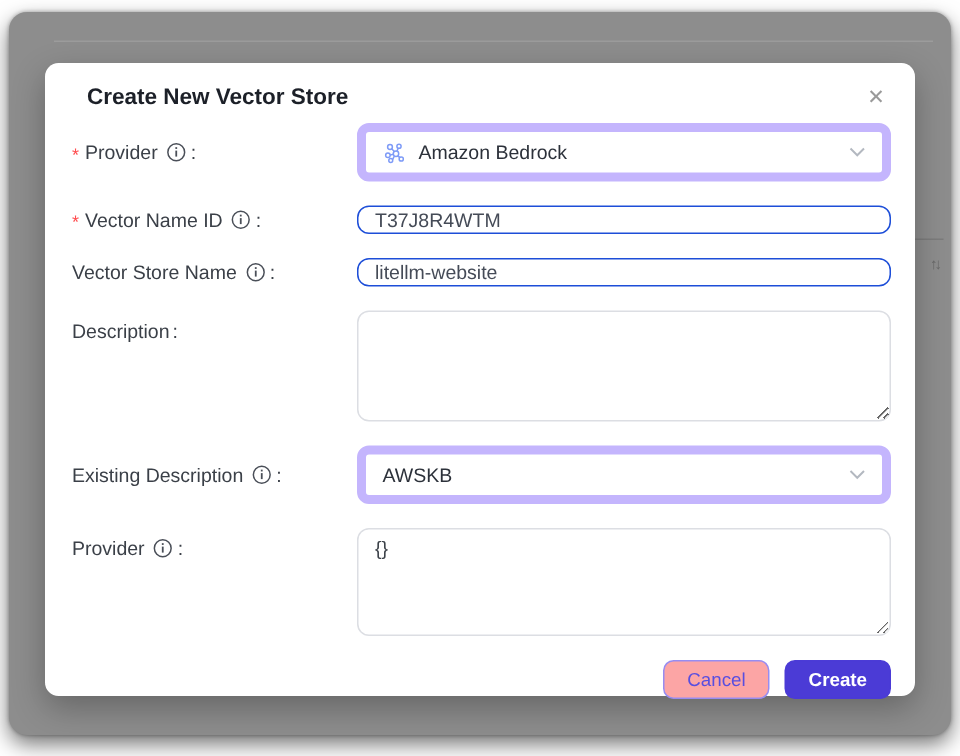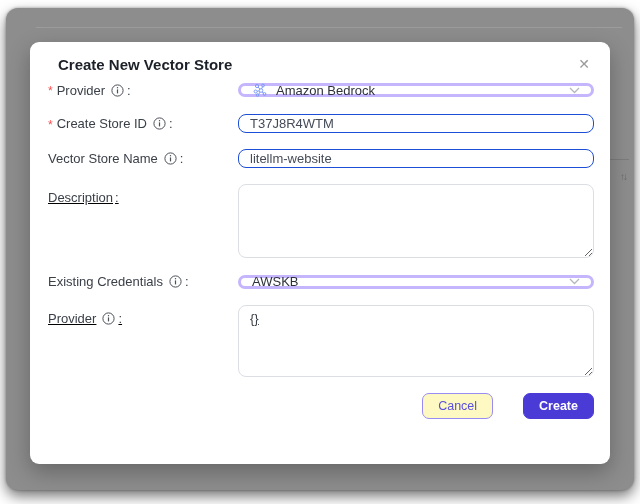--- a/index.html
+++ b/index.html
@@ -26,21 +26,21 @@
   }
   .modal-title { font-size:15px; font-weight:700; color:#1c2028; margin-left:14px; line-height:20px; margin-bottom:7px; }
   .close-btn {
     position:absolute; top:12px; right:16px; width:20px; height:20px;
     display:flex; align-items:center; justify-content:center;
     color:#9a9a9a; font-size:14px; cursor:pointer; background:none; border:none;
     font-family:"Liberation Sans", sans-serif;
   }
 
   .row { display:flex; align-items:center; margin-bottom:16px; }
-  .row.align-top { align-items:flex-start;text-decoration:underline; }
+  .row.align-top { align-items:flex-start; }
   .row.align-top .field-label { padding-top:6px; }
 
   .field-label {
     width:194px; flex:0 0 194px; font-size:13px; color:#3b4048;
     display:flex; align-items:center; padding-left:4px;
   }
   .req { color:#ff4d4f; font-size:12px; margin-right:4px; margin-top:2px; }
   .info-icon { display:inline-flex; margin-left:6px; margin-right:1px; }
   .info-icon svg { display:block; }
   .colon { margin-left:2px; color:#3b4048; }
@@ -54,34 +54,34 @@
   }
   .textarea-input {
     width:100%; border:1px solid #dcdee3; border-radius:8px;
     padding:5px 11px; font-size:13px; color:#3b4048; background:#fff; outline:none;
     font-family:"Liberation Sans", sans-serif; resize:both; display:block;
   }
   .textarea-desc { height:74px; }
   .textarea-meta { height:72px; }
 
   .select-box {
-    width:100%; height:14px; border:3px solid #c4b5fd; border-radius:8px;
+    width:100%; height:39px; border:6px solid #c4b5fd; border-radius:8px;
     padding:0 11px; background:#fff; display:flex; align-items:center; cursor:pointer;
   }
   .select-value { font-size:13px; color:#2c313a; flex:1; display:flex; align-items:center; gap:8px; }
   .select-chevron { flex:0 0 auto; display:flex; }
   .provider-logo { display:flex; flex:0 0 auto; }
 
   .footer { display:flex; justify-content:flex-end; gap:10px; margin-bottom:0; }
   .btn {
     height:26px; padding:0 15px; border-radius:7px; font-size:12.5px; cursor:pointer;
     display:flex; align-items:center; justify-content:center; font-family:"Liberation Sans", sans-serif;
     font-weight:400;
   }
-  .btn-cancel { background:#fef9c3; border:1px solid #978cf1; color:#584ee0; }
+  .btn-cancel { background:#fca5a5; border:1px solid #978cf1; color:#584ee0; }
   .btn-create { border:1px solid #4b3bd6; color:#ffffff; font-weight:600; }
 </style>
 </head>
 <body>
 
 <div class="backdrop">
   <div class="bg-header-line"></div>
   <div class="bg-row-line"></div>
   <div class="bg-sort">↑↓</div>
   <div class="bg-partial-text">se</div>
@@ -127,21 +127,21 @@
               <polyline points="1,1 5.5,5.5 10,1" fill="none" stroke="#b3b8c0" stroke-width="1.3"></polyline>
             </svg>
         </span>
       </div>
     </div>
   </div>
 
   <div class="row">
     <div class="field-label">
       <span class="req">*</span>
-      <span>Create Store ID</span>
+      <span>Vector Name ID</span>
       <span class="info-icon">
         <svg width="13" height="13" viewBox="0 0 13 13">
             <circle cx="6.5" cy="6.5" r="5.6" fill="none" stroke="#4a4f58" stroke-width="1"></circle>
             <rect x="5.9" y="5.4" width="1.2" height="4" fill="#4a4f58"></rect>
             <rect x="5.9" y="3.1" width="1.2" height="1.2" fill="#4a4f58"></rect>
           </svg>
       </span>
       <span class="colon">:</span>
     </div>
     <div class="control">
@@ -171,21 +171,21 @@
       <span>Description</span>
       <span class="colon">:</span>
     </div>
     <div class="control">
       <textarea class="textarea-input textarea-desc" style=""></textarea>
     </div>
   </div>
 
   <div class="row">
     <div class="field-label">
-      <span>Existing Credentials</span>
+      <span>Existing Description</span>
       <span class="info-icon">
         <svg width="13" height="13" viewBox="0 0 13 13">
             <circle cx="6.5" cy="6.5" r="5.6" fill="none" stroke="#4a4f58" stroke-width="1"></circle>
             <rect x="5.9" y="5.4" width="1.2" height="4" fill="#4a4f58"></rect>
             <rect x="5.9" y="3.1" width="1.2" height="1.2" fill="#4a4f58"></rect>
           </svg>
       </span>
       <span class="colon">:</span>
     </div>
     <div class="control">
@@ -214,15 +214,15 @@
       </span>
       <span class="colon">:</span>
     </div>
     <div class="control">
       <textarea class="textarea-input textarea-meta" style="">{}</textarea>
     </div>
   </div>
 
   <div class="row footer">
     <button class="btn btn-cancel">Cancel</button>
-    <button class="btn btn-create" style="background: rgb(75, 59, 214); margin-left: 20px;">Create</button>
+    <button class="btn btn-create" style="background: rgb(75, 59, 214);">Create</button>
   </div>
 </div>
 
 </body></html>

